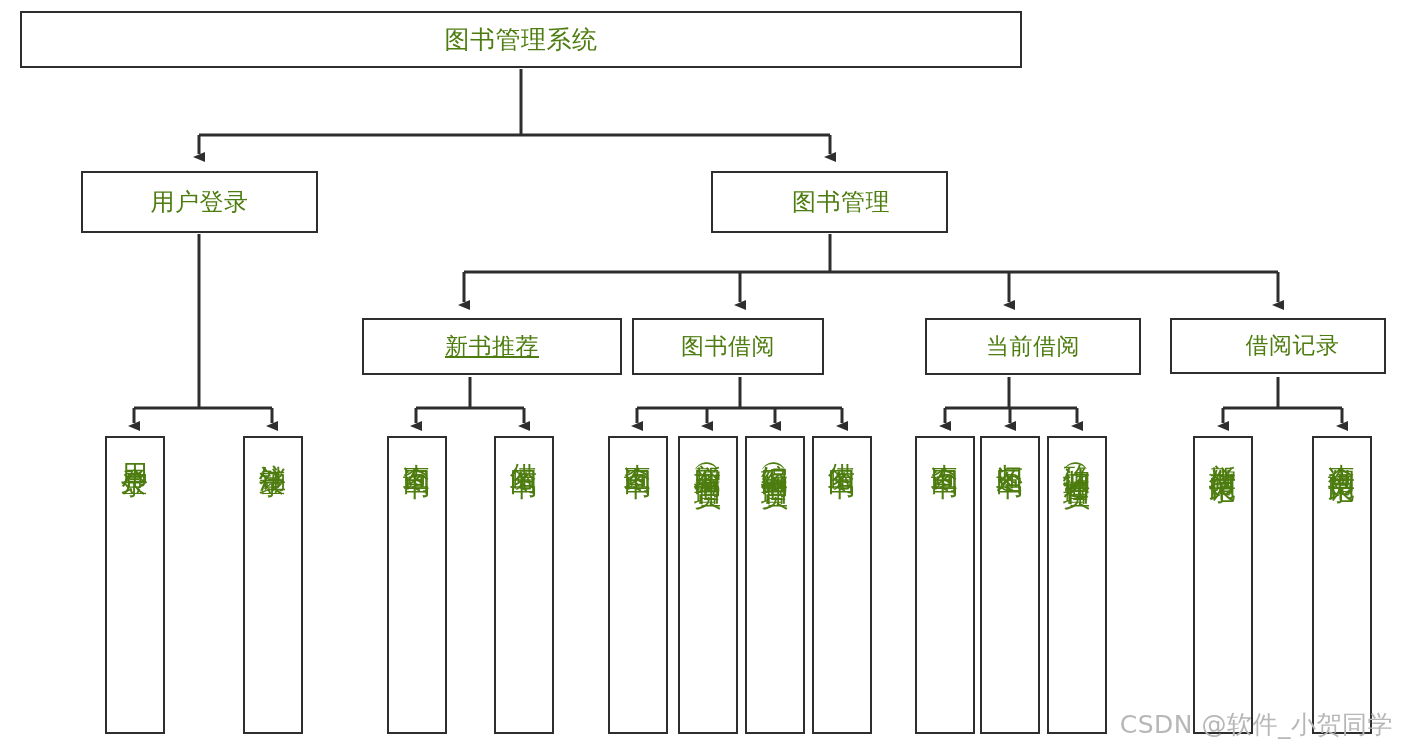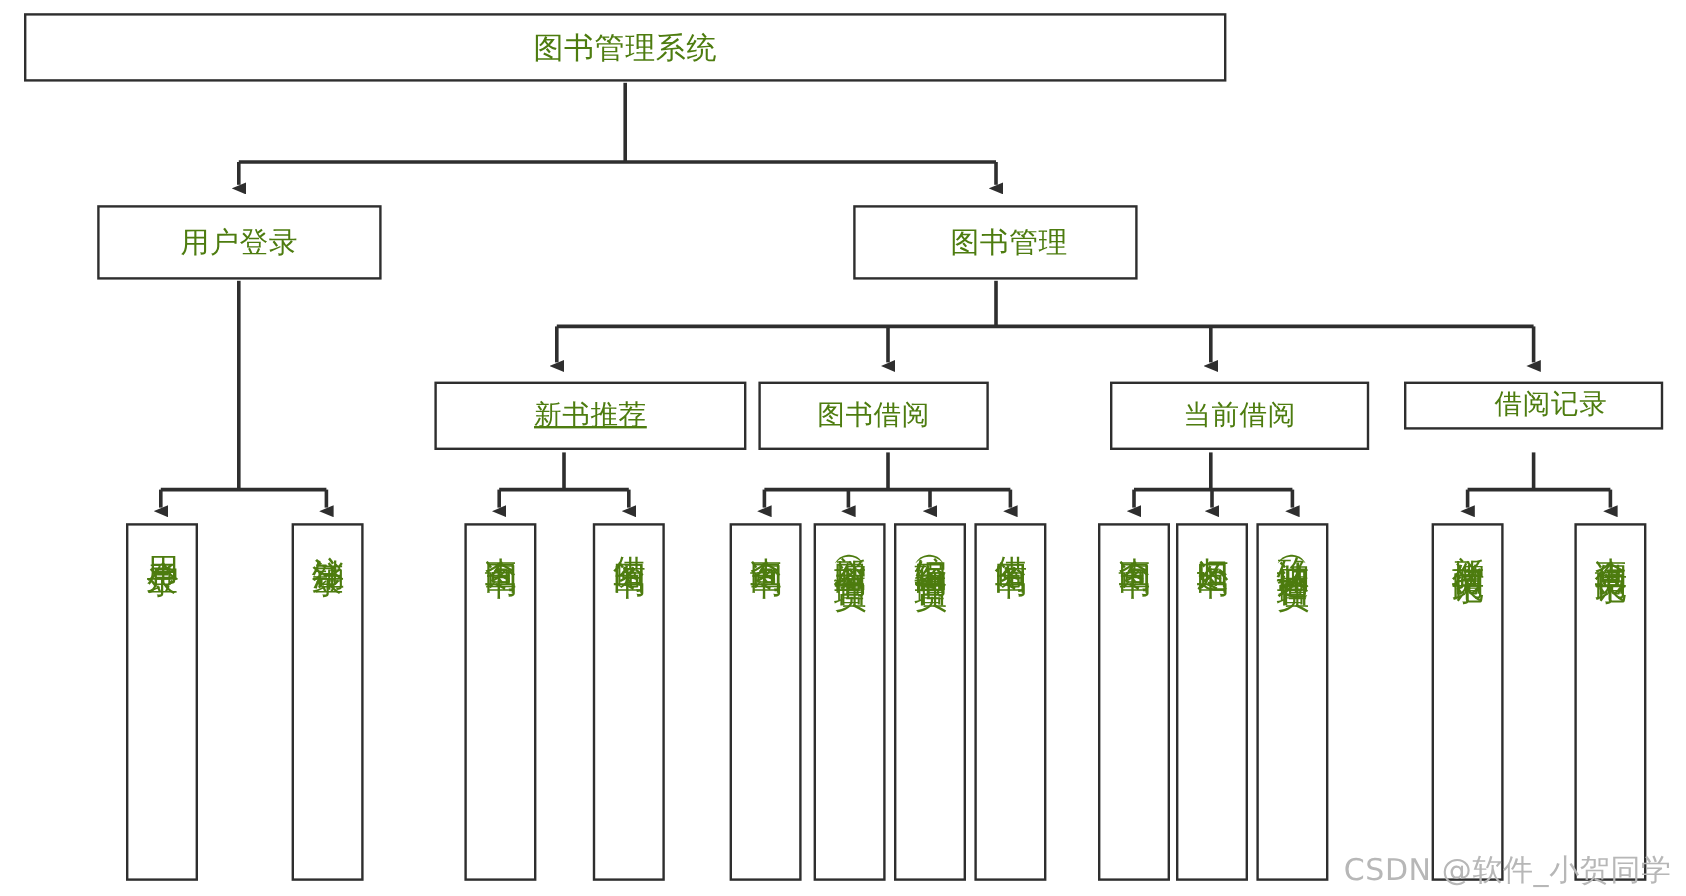--- a/index.html
+++ b/index.html
@@ -141,21 +141,21 @@
 
   <div class="node lvl3" style="left:362px; top:318px; width:260px; height:57px;text-decoration:underline;">
     <span class="label">新书推荐</span>
   </div>
   <div class="node lvl3" style="left:632px; top:318px; width:192px; height:57px;">
     <span class="label">图书借阅</span>
   </div>
   <div class="node lvl3" style="left:901px; top:318px; width:216px; height:57px;margin-left:24px;">
     <span class="label">当前借阅</span>
   </div>
-  <div class="node lvl3" style="left:1170px; top:318px; width:216px; height:40px;padding-left:29px;">
+  <div class="node lvl3" style="left:1170px; top:318px; width:216px; height:56px;padding-left:29px;">
     <span class="label">借阅记录</span>
   </div>
 
   <div class="node leaf" style="left:105px; top:436px; width:60px; height:298px;">
     <span class="label">用户登录</span>
   </div>
   <div class="node leaf" style="left:243px; top:436px; width:60px; height:298px;">
     <span class="label">注销登录</span>
   </div>
 

